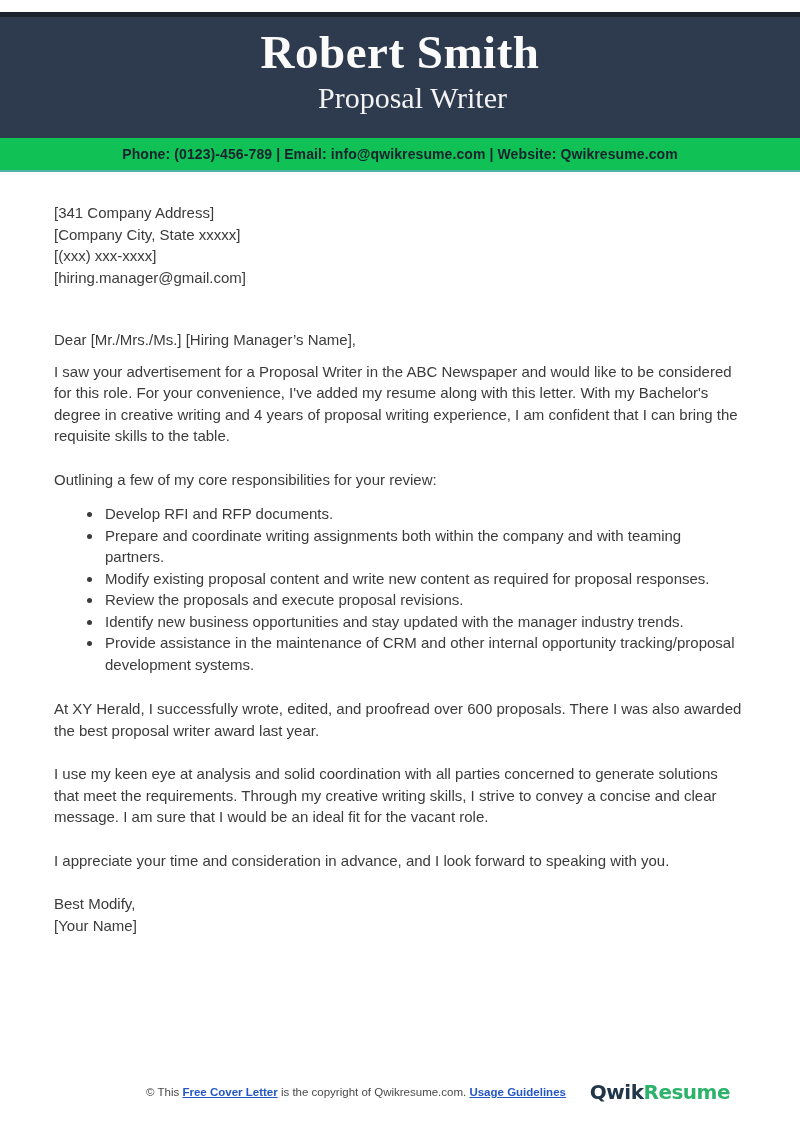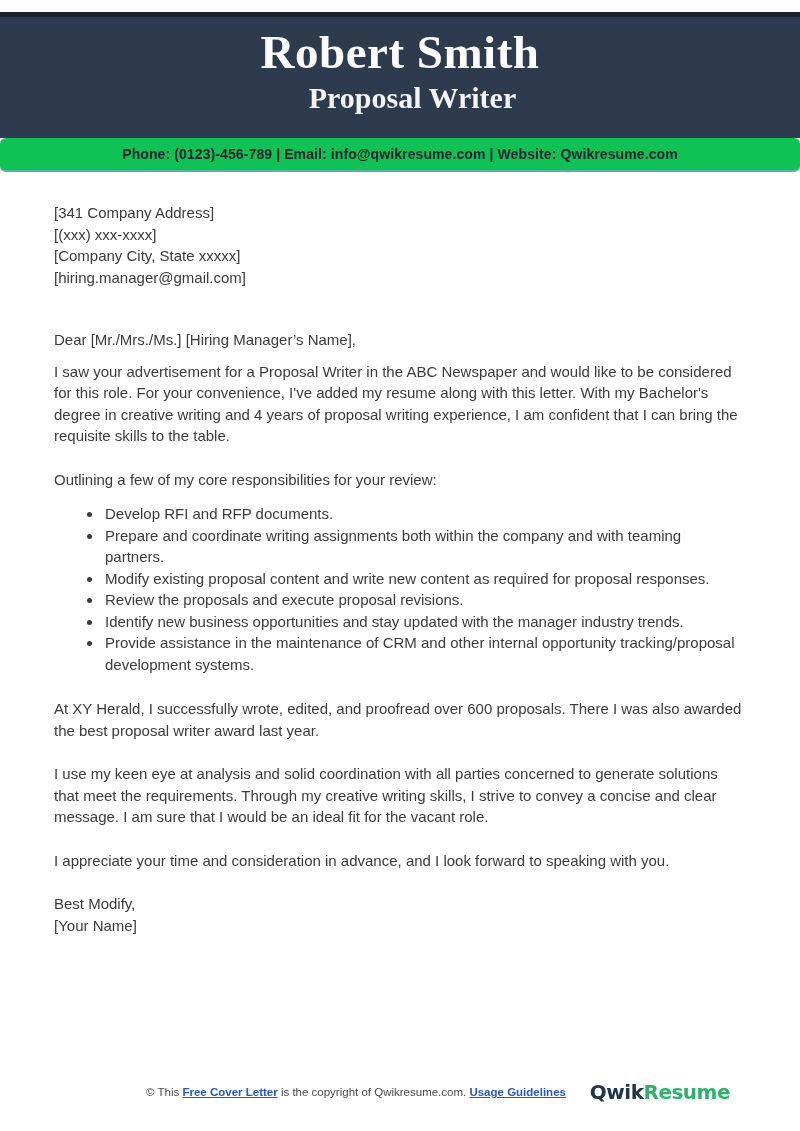--- a/index.html
+++ b/index.html
@@ -26,37 +26,36 @@
   .candidate-name {
     font-family: "Liberation Serif", serif;
     font-weight: bold;
     font-size: 47px;
     line-height: 52px;
     color: #fbfbfb;
     letter-spacing: 0.5px;
   }
   .candidate-title {
     font-family: "Liberation Serif", serif;
-    font-weight: bold;
+    font-weight: normal;
     font-size: 30px;
     line-height: 34px;
     color: #f3f3f3;
     margin-top: 3px;
     padding-left: 25px;
   }
 
   
   .contact-bar {
     background: #10c256;
     height: 34px;
     border-bottom: 2px solid #53b2aa;
     display: flex;
     align-items: center;
     justify-content: center;
-    border-radius: 6px;
   }
   .contact-bar span {
     font-size: 14px;
     font-weight: bold;
     color: #16222e;
     letter-spacing: 0.1px;
   }
 
   
   .letter-body {
@@ -135,22 +134,22 @@
   </header>
 
   <div class="contact-bar">
     <span>Phone: (0123)-456-789 | Email: info@qwikresume.com | Website: Qwikresume.com</span>
   </div>
 
   <main class="letter-body">
 
     <div class="address-block">
       <p>[341 Company Address]</p>
+      <p>[Company City, State xxxxx]</p>
       <p>[(xxx) xxx-xxxx]</p>
-      <p>[Company City, State xxxxx]</p>
       <p>[hiring.manager@gmail.com]</p>
     </div>
 
     <p class="salutation">Dear [Mr./Mrs./Ms.] [Hiring Manager’s Name],</p>
 
     <p>I saw your advertisement for a Proposal Writer in the ABC Newspaper and would like to be considered for this role. For your convenience, I've added my resume along with this letter. With my Bachelor's degree in creative writing and 4 years of proposal writing experience, I am confident that I can bring the requisite skills to the table.</p>
 
     <p class="lead">Outlining a few of my core responsibilities for your review:</p>
 
     <ul class="responsibilities">

